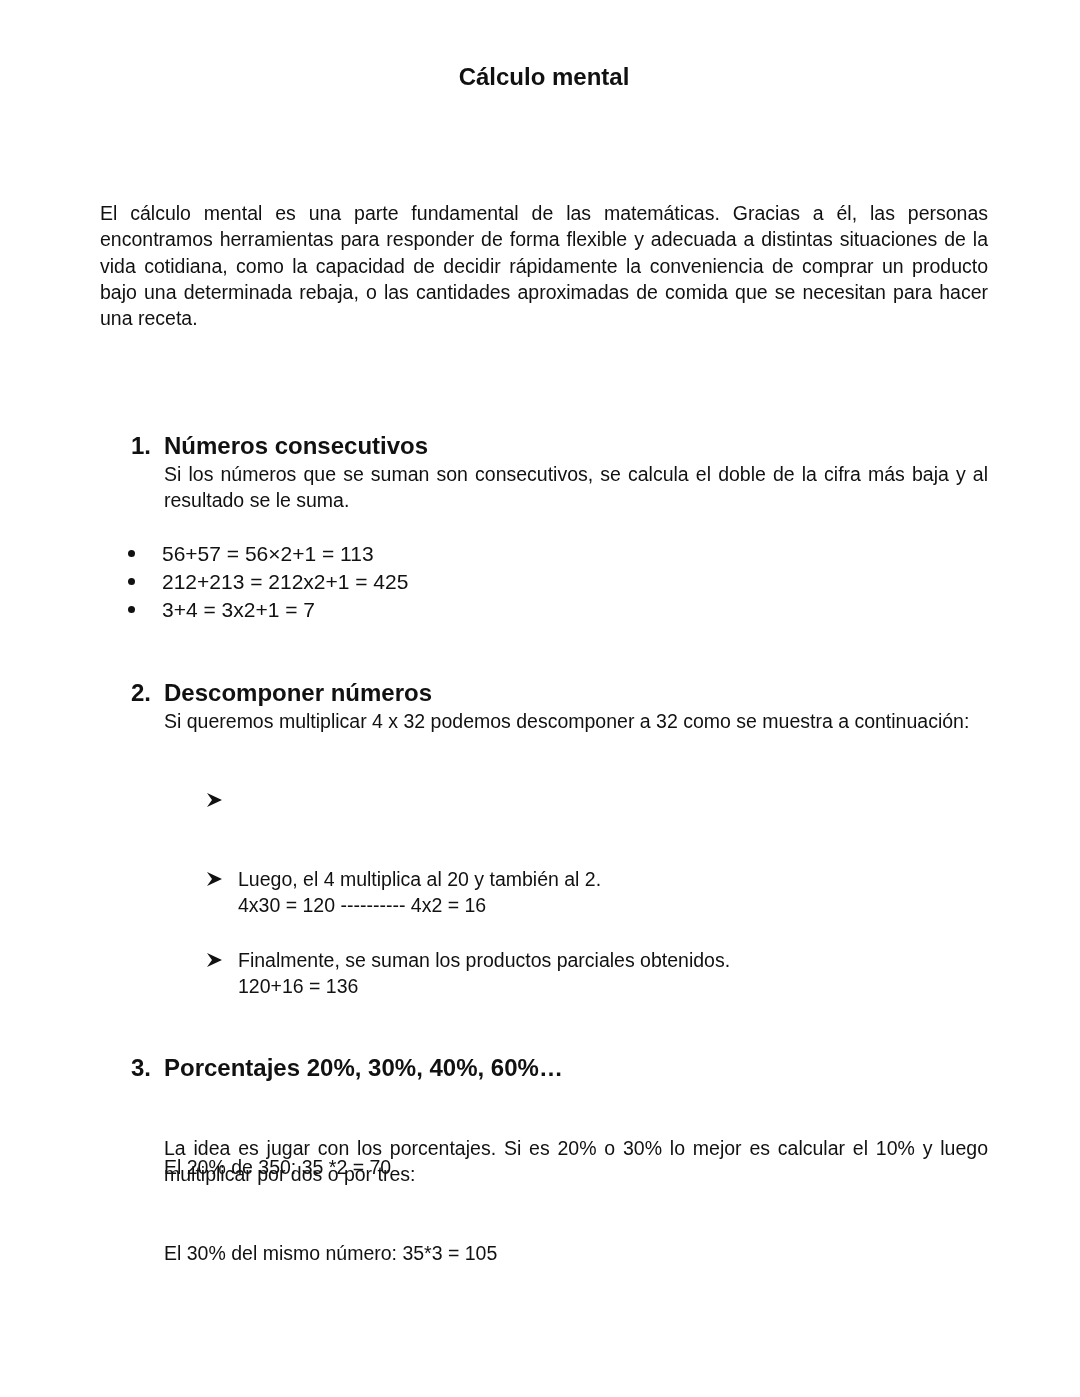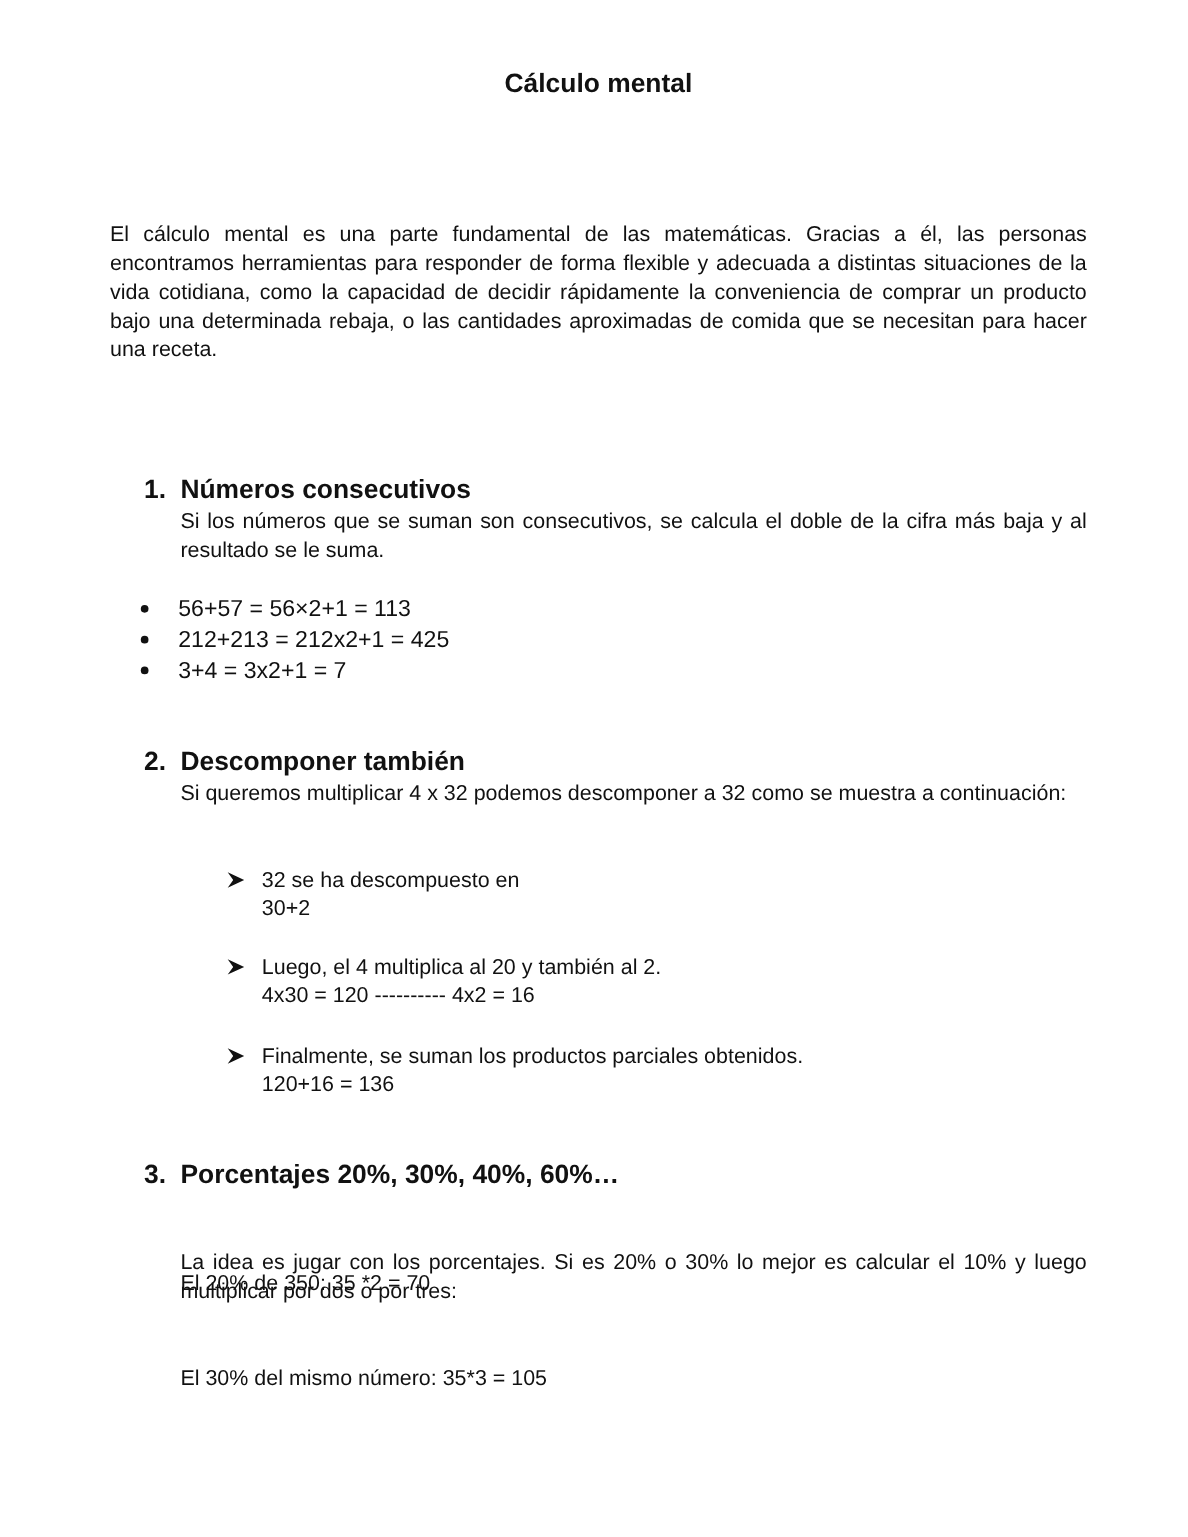--- a/index.html
+++ b/index.html
@@ -54,32 +54,28 @@
   </div>
   <div class="abs sub" style="top:461px;">Si los números que se suman son consecutivos, se calcula el doble de la cifra más baja y al resultado se le suma.</div>
 
   <ul class="abs bullets" style="top:540px;">
     <li><span class="dot"></span><span>56+57 = 56×2+1 = 113</span></li>
     <li><span class="dot"></span><span>212+213 = 212x2+1 = 425</span></li>
     <li><span class="dot"></span><span>3+4 = 3x2+1 = 7</span></li>
   </ul>
 
   <div class="abs h3" style="top:678px;">
-    <span class="num">2.</span><span>Descomponer también</span>
+    <span class="num">2.</span><span>Descomponer números</span>
   </div>
   <div class="abs sub" style="top:708px;">Si queremos multiplicar 4 x 32 podemos descomponer a 32 como se muestra a continuación:</div>
 
   <div class="abs arrow-item" style="top:787px;">
     <svg class="arr" viewBox="0 0 20 18">
         <path d="M2 2 L17 9 L2 16 L7 9 Z" fill="#111"></path>
       </svg>
-    <div class="lines">
-        <div>32 se ha descompuesto en</div>
-        <div>30+2</div>
-      </div>
   </div>
   <div class="abs arrow-item" style="top:866px;">
     <svg class="arr" viewBox="0 0 20 18">
         <path d="M2 2 L17 9 L2 16 L7 9 Z" fill="#111"></path>
       </svg>
     <div class="lines">
         <div>Luego, el 4 multiplica al 20 y también al 2.</div>
         <div>4x30 = 120 ---------- 4x2 = 16</div>
       </div>
   </div>

